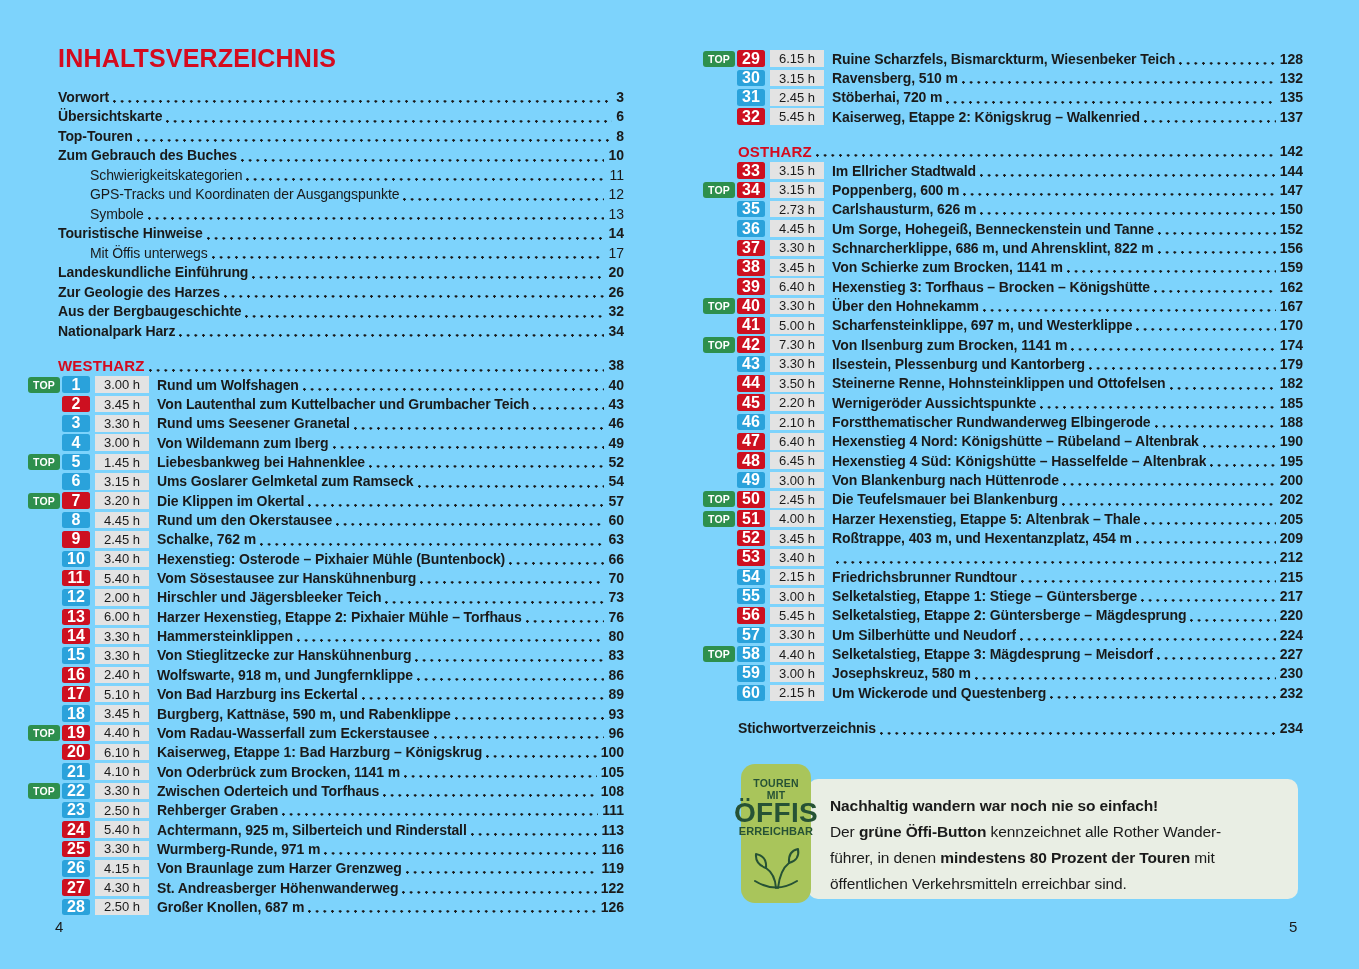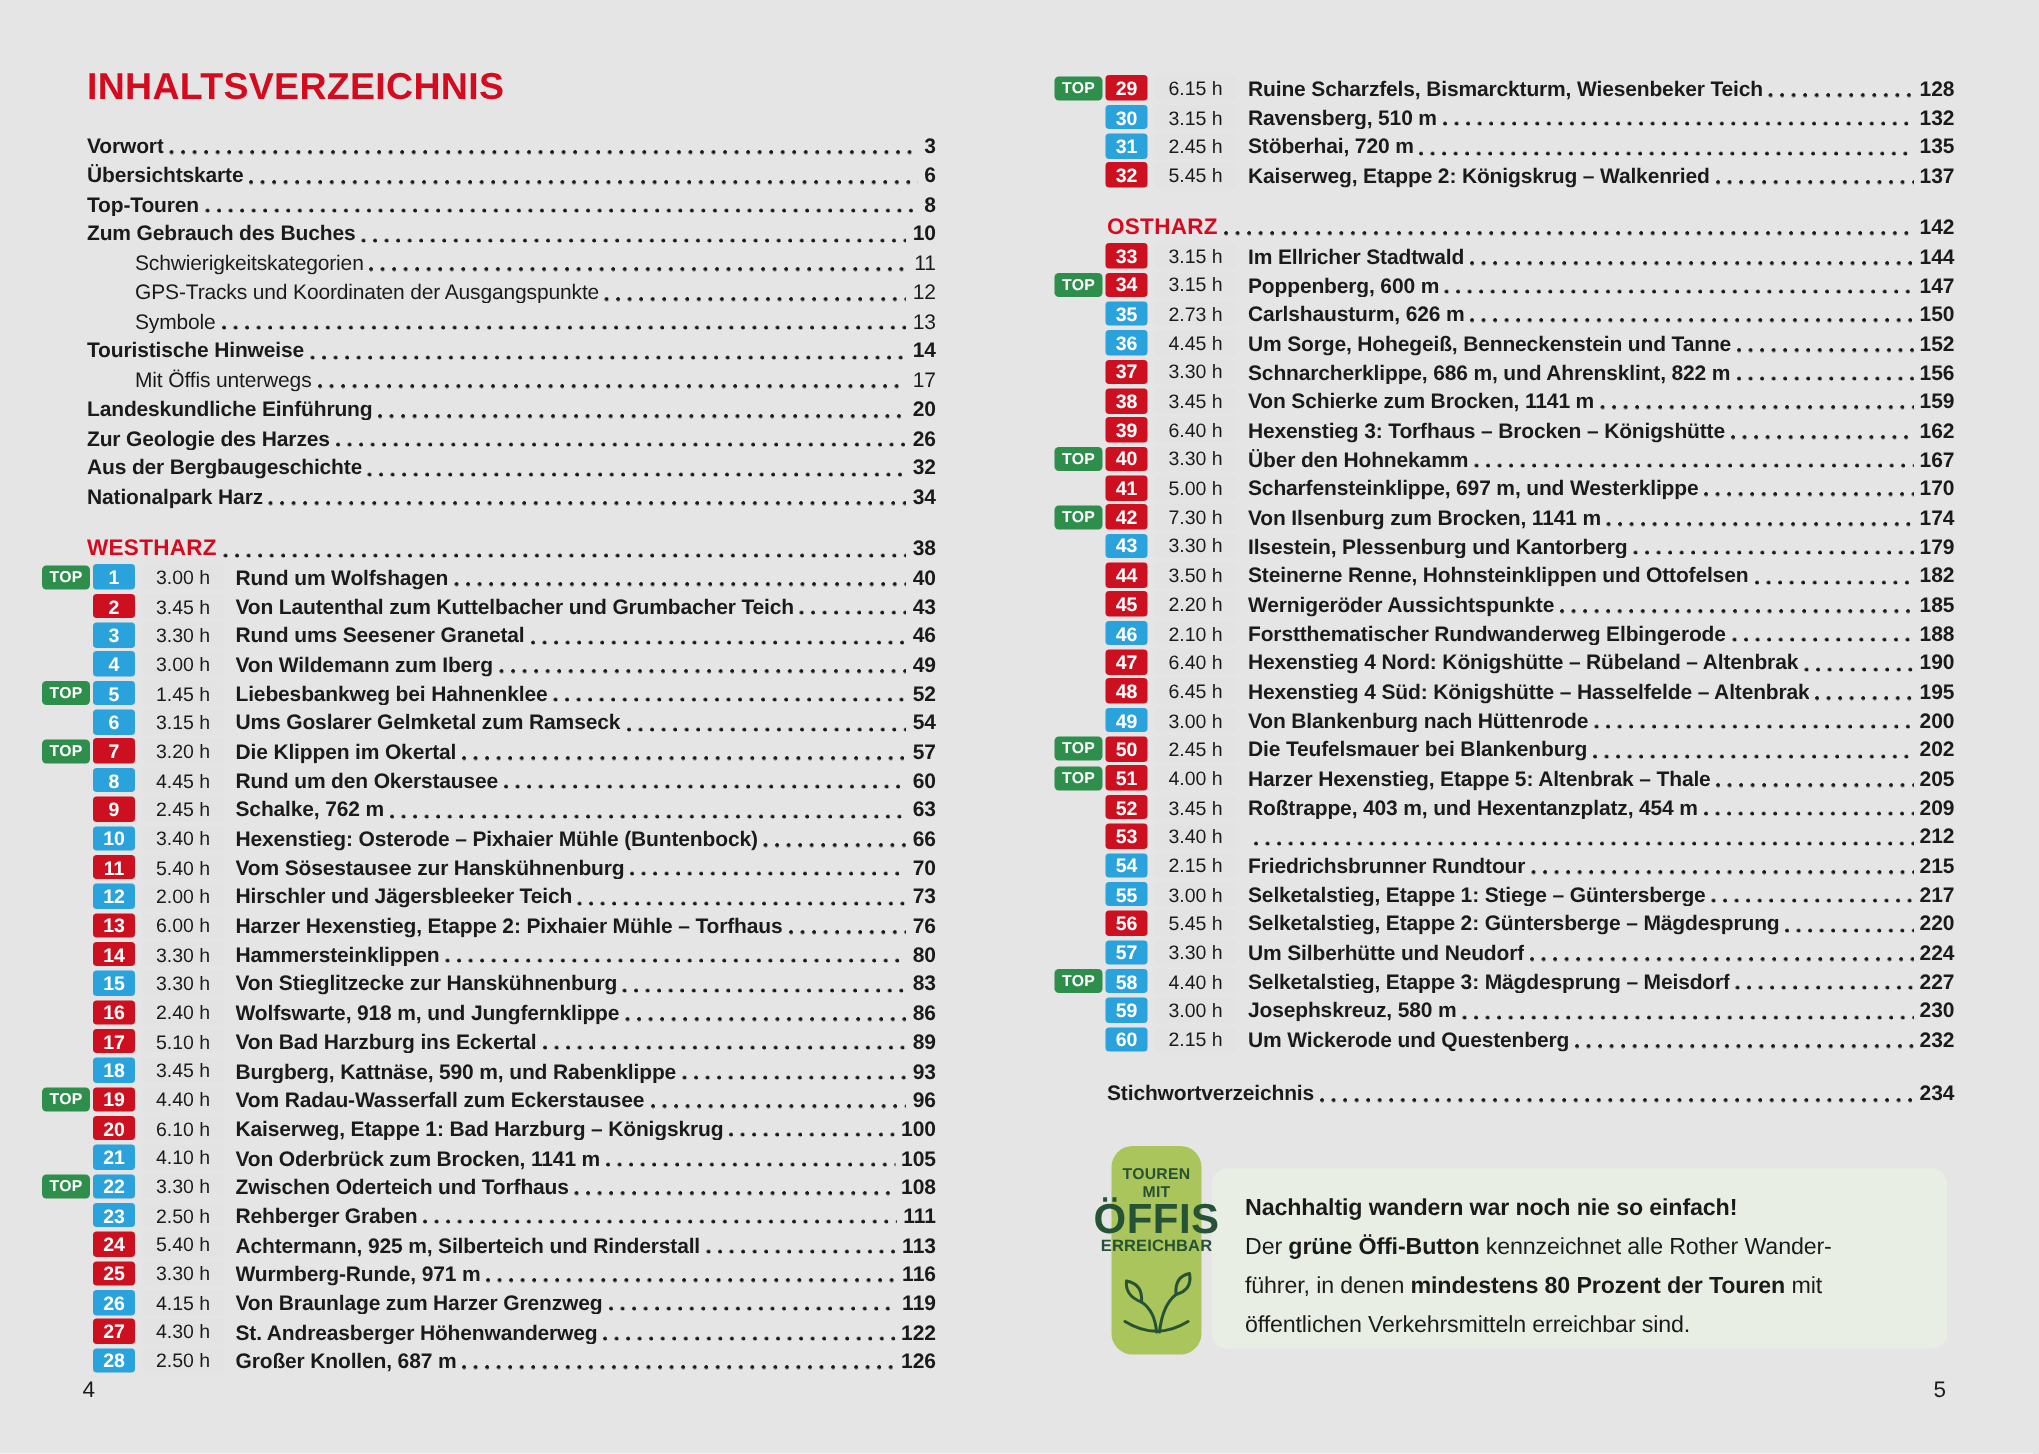--- a/index.html
+++ b/index.html
@@ -1,17 +1,17 @@
 <!DOCTYPE html>
 <html style="--accent-red: #d40b1e; --badge-red: #cd1020; --badge-blue: #2aa2db; --badge-green: #2e8f4d; --duration-bg: #e3e3e3; --text: #1a1a1a; --offis-badge-bg: #a9c55b; --offis-badge-text: #265235; --offis-box-bg: #e9eee4;"><head>
 <meta charset="utf-8">
 <style>
   html,body{margin:0;padding:0;background:#fff;}
   .page{
-    position:relative;width:1359px;height:969px;background:#e5e5e5;overflow:hidden;
+    position:relative;width:1359px;height:969px;background:#7dd3fc;overflow:hidden;
     font-family:"Liberation Sans",sans-serif;color:var(--text,#1a1a1a);
   }
   .col{position:absolute;}
   #left-col{left:28px;top:46px;width:596px;}
   #right-col{left:703px;top:49px;width:600px;}
 
   .page-title{
     margin-left:30px;font-size:25px;line-height:25px;font-weight:700;
     color:var(--accent-red,#d40b1e);letter-spacing:.2px;
   }
@@ -44,36 +44,36 @@
     letter-spacing:.2px;white-space:nowrap;flex:none;
   }
 
   .top-slot{width:34px;flex:none;display:flex;align-items:center;}
   .top-badge{
     width:32px;height:16px;border-radius:3px;background:var(--badge-green,#2e8f4d);
     color:#fff;font-weight:700;font-size:10.5px;letter-spacing:.2px;
     display:flex;align-items:center;justify-content:center;
   }
   .num-badge{
-    width:28px;height:16.5px;border-radius:2.5px;color:#fff;font-weight:700;font-size:13px;
+    width:28px;height:16.5px;border-radius:2.5px;color:#fff;font-weight:700;font-size:16px;
     display:flex;align-items:center;justify-content:center;flex:none;
   }
   .num-badge.red{background:var(--badge-red,#cd1020);}
   .num-badge.blue{background:var(--badge-blue,#2aa2db);}
   .duration{
     width:54px;height:16.5px;background:var(--duration-bg,#e3e3e3);
     margin-left:5px;margin-right:8px;flex:none;
     display:flex;align-items:center;justify-content:center;font-size:13px;
   }
 
   #index-row-wrap{margin-top:16px;}
   #index-row-wrap .toc-row{padding-left:35px;height:19.5px;}
 
   .offis-badge{
-    position:absolute;left:741px;top:764px;width:60px;height:139px;box-sizing:border-box;
+    position:absolute;left:741px;top:764px;width:70px;height:139px;box-sizing:border-box;
     background:var(--offis-badge-bg,#a9c55b);border-radius:14px;z-index:2;
     display:flex;flex-direction:column;align-items:center;padding-top:13px;
     color:var(--offis-badge-text,#265235);font-weight:700;text-align:center;
   }
   .ob-s{font-size:10.5px;line-height:12px;letter-spacing:.2px;}
   .ob-l{font-size:28px;line-height:23px;letter-spacing:.3px;}
   .ob-m{font-size:11px;line-height:14px;letter-spacing:.1px;}
   .sprout{margin-top:9px;}
 
   .offis-box{

